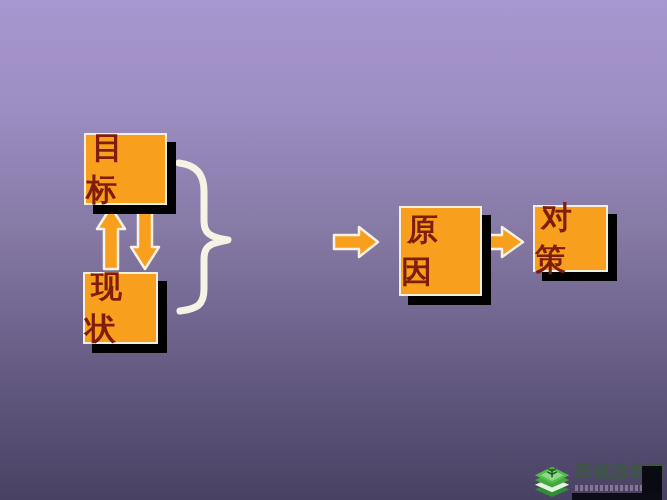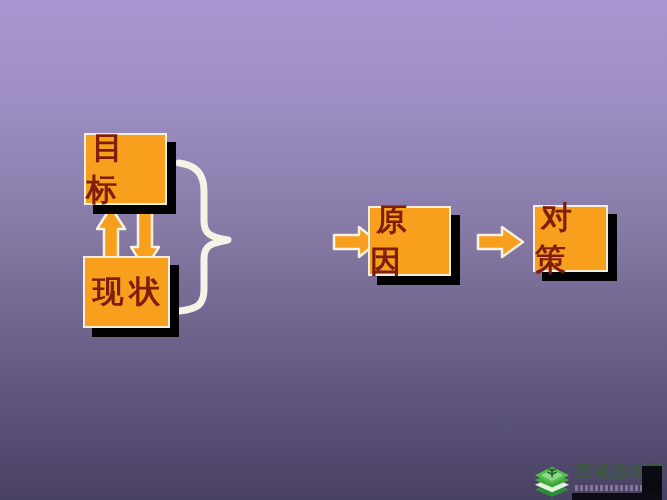--- a/index.html
+++ b/index.html
@@ -66,24 +66,24 @@
 
     <polygon class="arrow" points="138,207 152,207 152,247 159,247 145,269 131,247 138,247"></polygon>
 
     <polygon class="arrow" points="334,235 359,235 359,227 378,242 359,257 359,249 334,249"></polygon>
 
     <polygon class="arrow" points="478,235 502,235 502,227 523,242 502,257 502,249 478,249"></polygon>
   </svg>
 
   <div class="node" style="left:84px;top:133px;width:83px;height:72px;">目标</div>
 
-  <div class="node" style="left:83px;top:256px;width:87px;height:72px;">现状</div>
+  <div class="node" style="left:83px;top:272px;width:75px;height:72px;">现状</div>
 
 
-  <div class="node" style="left:368px;top:206px;width:83px;height:70px;">原因</div>
+  <div class="node" style="left:399px;top:206px;width:83px;height:90px;">原因</div>
 
   <div class="node" style="left:533px;top:205px;width:75px;height:67px;">对策</div>
 
   <div class="watermark">
     <svg class="wm-logo" width="38" height="40" viewBox="0 0 40 40" aria-hidden="true">
       <polygon points="19,22 37,30 19,38 1,30" fill="#2d8c36"></polygon>
       <polygon points="19,17 37,25 19,33 1,25" fill="#e2f2dc"></polygon>
       <polygon points="19,12 37,20 19,28 1,20" fill="#43a83e"></polygon>
       <polygon points="19,6 37,15 19,24 1,15" fill="#52bd4b"></polygon>
       <polygon points="19,9 31,15 19,21 7,15" fill="#8ed887"></polygon>

